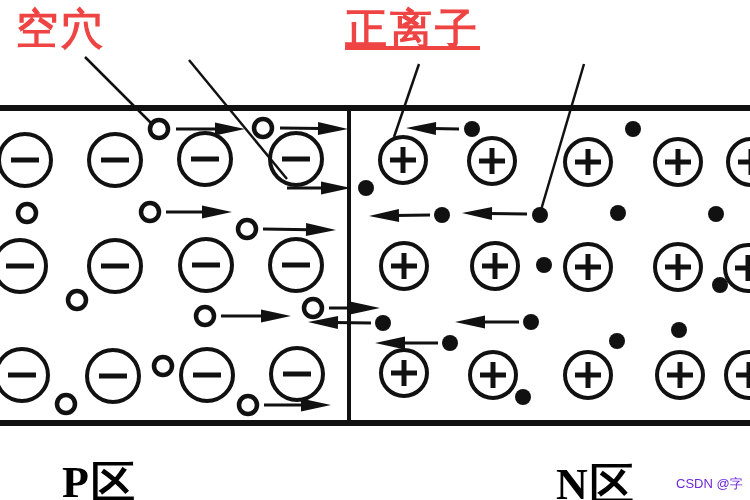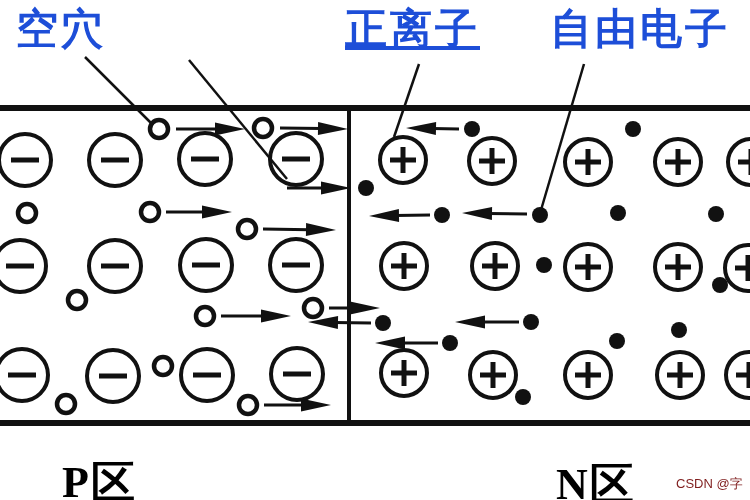--- a/index.html
+++ b/index.html
@@ -2,21 +2,21 @@
 <html><head>
 <meta charset="utf-8">
 <style>
   html,body{margin:0;padding:0;background:#fff;}
   .stage{
     position:relative;width:750px;height:500px;background:#ffffff;overflow:hidden;
     font-family:"Liberation Serif","DejaVu Serif",serif;
   }
   .stage svg{position:absolute;left:0;top:0;}
   .toplabel{
-    position:absolute;font-weight:bold;font-size:42px;color:#1d4ed8;
+    position:absolute;font-weight:bold;font-size:42px;color:#ef4444;
     letter-spacing:3px;white-space:nowrap;line-height:1;z-index:2;
   }
   .regionlabel{
     position:absolute;font-weight:bold;font-size:44px;color:#000000;
     letter-spacing:2px;white-space:nowrap;line-height:1;z-index:2;margin-top:20px;
   }
   .watermark{
     position:absolute;font-family:"Liberation Sans","DejaVu Sans",sans-serif;
     font-size:13px;white-space:nowrap;line-height:1;z-index:2;
   }
@@ -154,19 +154,18 @@
       <line x1="438" y1="343" x2="401" y2="343" stroke="#111111" stroke-width="3"></line>
       <polygon points="375,343 405,336.5 405,349.5" fill="#111111"></polygon>
       <line x1="85" y1="57" x2="153" y2="125" stroke="#111111" stroke-width="2.5"></line>
       <line x1="189" y1="60" x2="287" y2="179" stroke="#111111" stroke-width="2.5"></line>
       <line x1="419" y1="64" x2="394" y2="137" stroke="#111111" stroke-width="2.5"></line>
       <line x1="584" y1="64" x2="541" y2="210" stroke="#111111" stroke-width="2.5"></line>
     </svg>
 
   <div class="toplabel" style="left: 16px; top: 8px;">空穴</div>
   <div class="toplabel" style="left: 345px; top: 8px; text-decoration: underline;">正离子</div>
-  <div class="toplabel" style="left: 550px; top: 8px;">自由电子</div>
 
   <div class="regionlabel" style="left: 62px; top: 441px;">P区</div>
   <div class="regionlabel" style="left: 556px; top: 443px;">N区</div>
 
-  <div class="watermark" style="left: 676px; top: 477px; color: #7f1d1d;">CSDN @字</div>
+  <div class="watermark" style="left: 676px; top: 477px; color: #6d28d9;">CSDN @字</div>
 </div>
 
 </body></html>

